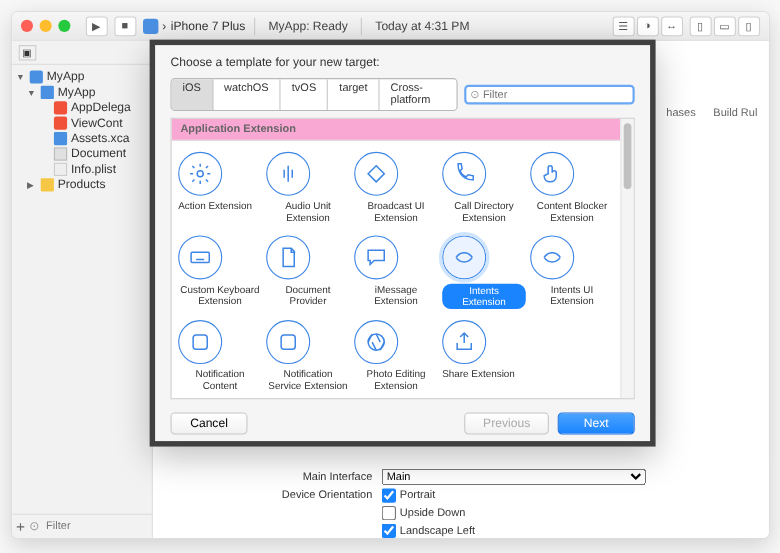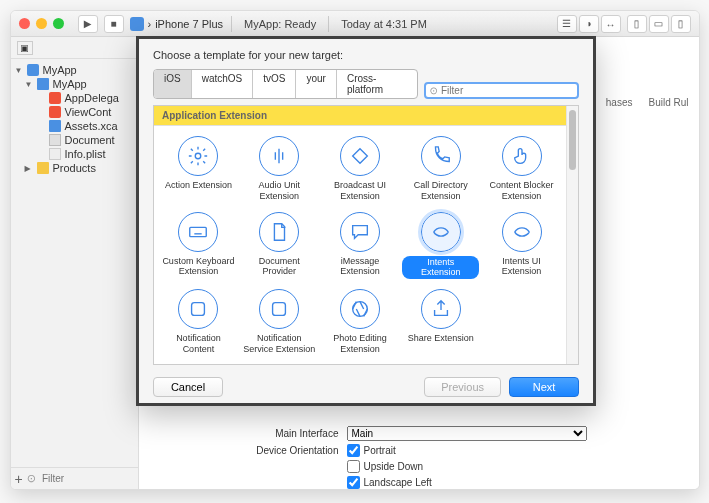--- a/index.html
+++ b/index.html
@@ -154,34 +154,34 @@
       justify-content: space-between;
     }
     
     .sheet {
       position: absolute;
       top: 36px;
       left: 136px;
       width: 460px;
       height: 370px;
       background: #f5f5f5;
-      border: 3px solid #404040;
+      border: 5px solid #404040;
       box-shadow: 0 10px 30px rgba(0,0,0,0.25);
       display: flex;
       flex-direction: column;
       z-index: 100;
     }
     .sheet-header {
       padding: 10px 14px 8px;
       font-size: 11px;
       font-weight: 500;
       color: #333;
     }
     .sheet-tabs-wrap { padding: 0 14px; }
-    .sheet-tabs-row { display: flex; align-items: flex-end; gap: 0; }
+    .sheet-tabs-row { display: flex; align-items: center; gap: 0; }
     .platform-tabs {
       display: flex;
       border: 1px solid #b8b8b8;
       border-radius: 4px;
       overflow: hidden;
       background: #fff;
     }
     .ptab {
       padding: 3px 10px;
       font-size: 10px;
@@ -208,36 +208,36 @@
     .sheet-content {
       margin: 6px 14px;
       flex: 1;
       background: #fff;
       border: 1px solid #ccc;
       overflow: hidden;
       display: flex;
     }
     .scroll-area { flex: 1; overflow: hidden; }
     .section-head {
-      background: #fde047;
+      background: #f9a8d4;
       font-size: 10px;
       font-weight: 600;
       color: #666;
       padding: 4px 8px;
       border-bottom: 1px solid #e0e0e0;
     }
     .template-grid {
       display: grid;
       grid-template-columns: repeat(5, 1fr);
       padding: 4px;
     }
     .tmpl {
       display: flex;
       flex-direction: column;
-      align-items: center;
+      align-items: flex-start;
       padding: 6px 2px 4px;
       border-radius: 4px;
       cursor: pointer;
       text-align: center;
     }
     .tmpl.selected .tmpl-label-text {
       background: #1a84ff;
       color: #fff;
       border-radius: 8px;
       padding: 1px 6px;
@@ -422,21 +422,21 @@
 </div>
 
 <div class="sheet">
   <div class="sheet-header">Choose a template for your new target:</div>
   <div class="sheet-tabs-wrap">
     <div class="sheet-tabs-row">
       <div class="platform-tabs">
         <div class="ptab active">iOS</div>
         <div class="ptab">watchOS</div>
         <div class="ptab">tvOS</div>
-        <div class="ptab">your</div>
+        <div class="ptab">target</div>
         <div class="ptab">Cross-platform</div>
       </div>
       <div class="filter-box">
         <span class="filter-icon">⊙</span>
         <input type="text" placeholder="Filter" style="">
       </div>
     </div>
   </div>
   <div class="sheet-content">
     <div class="scroll-area">

